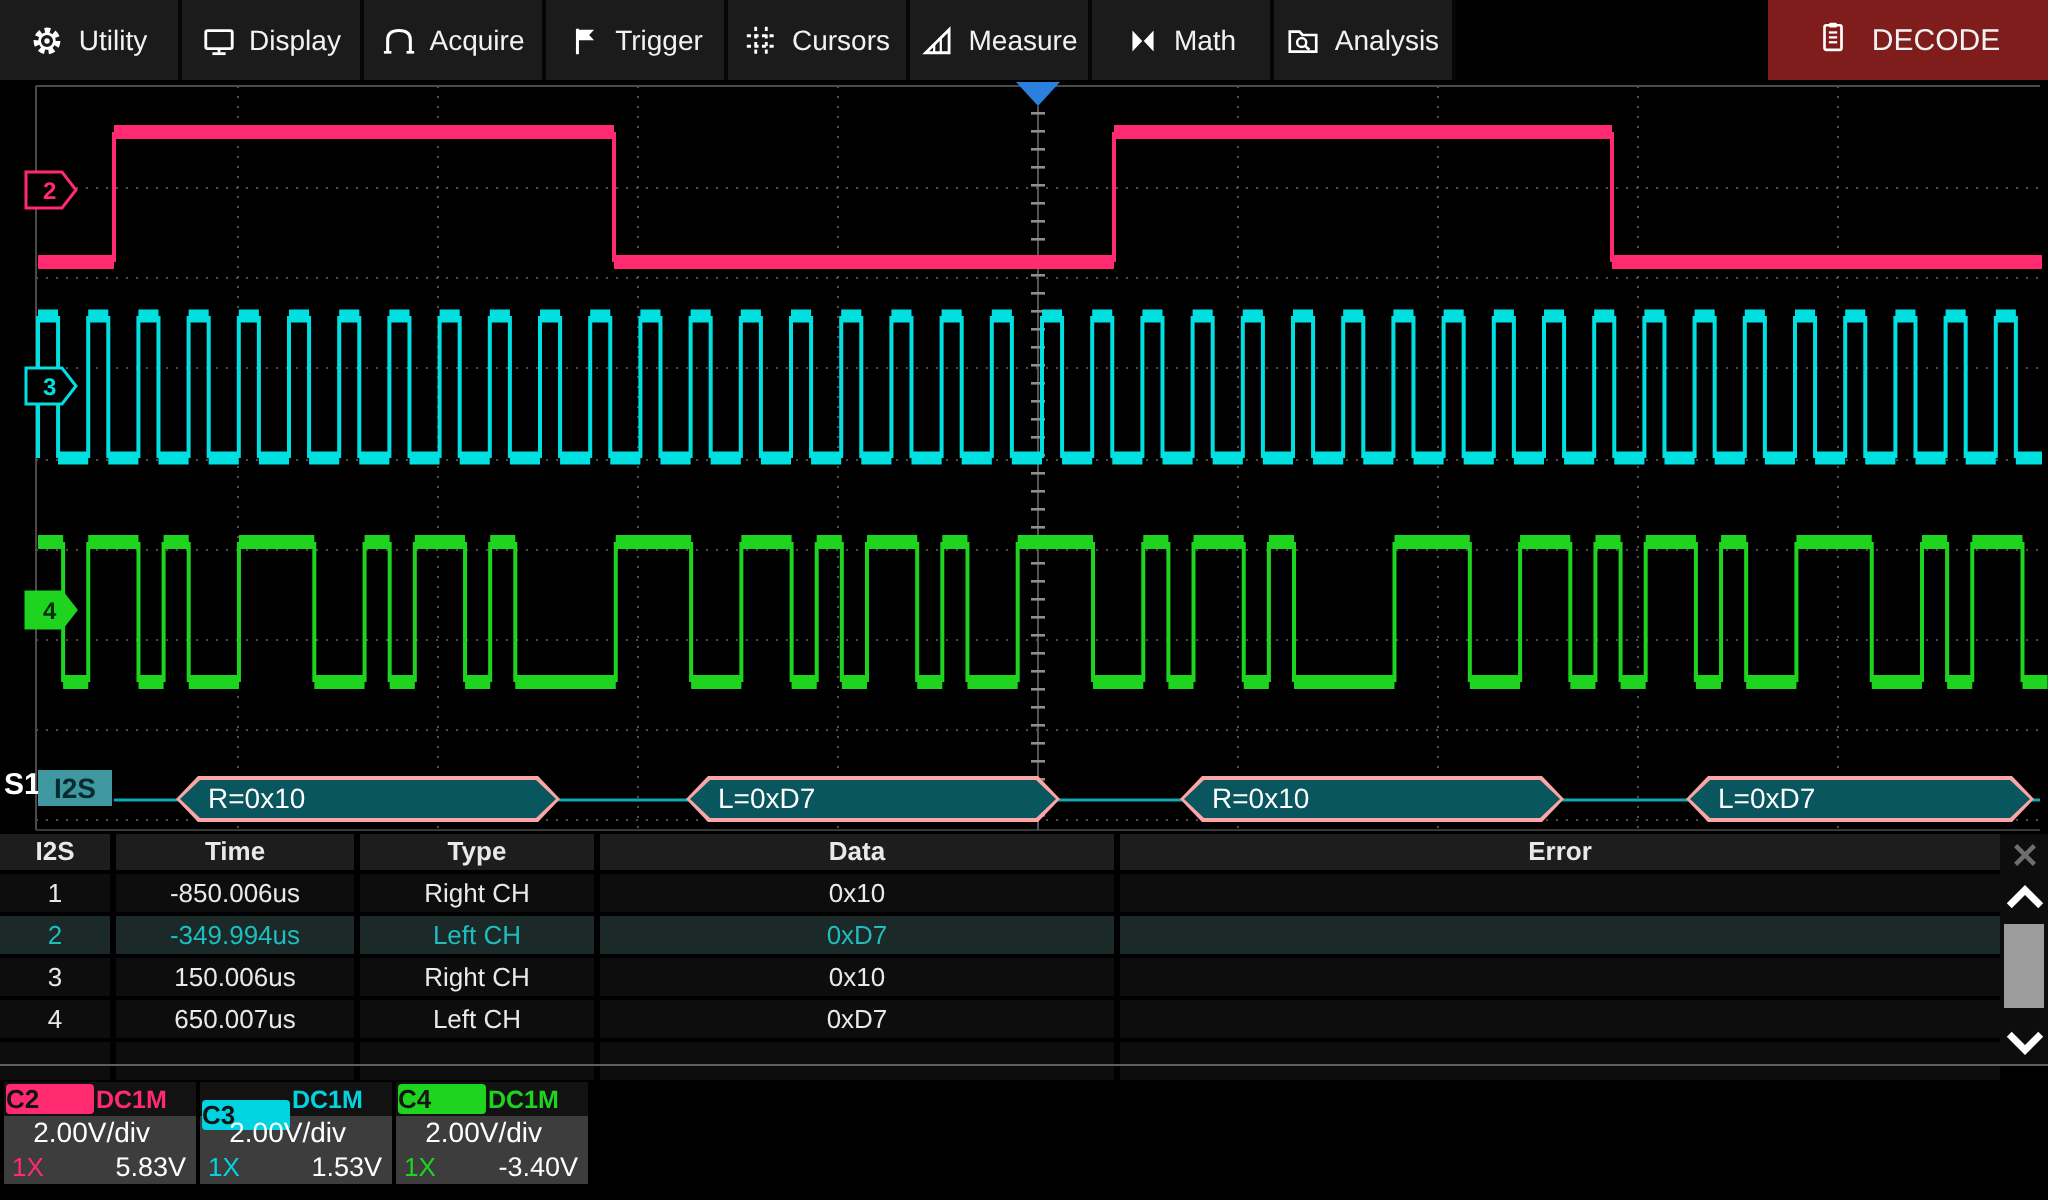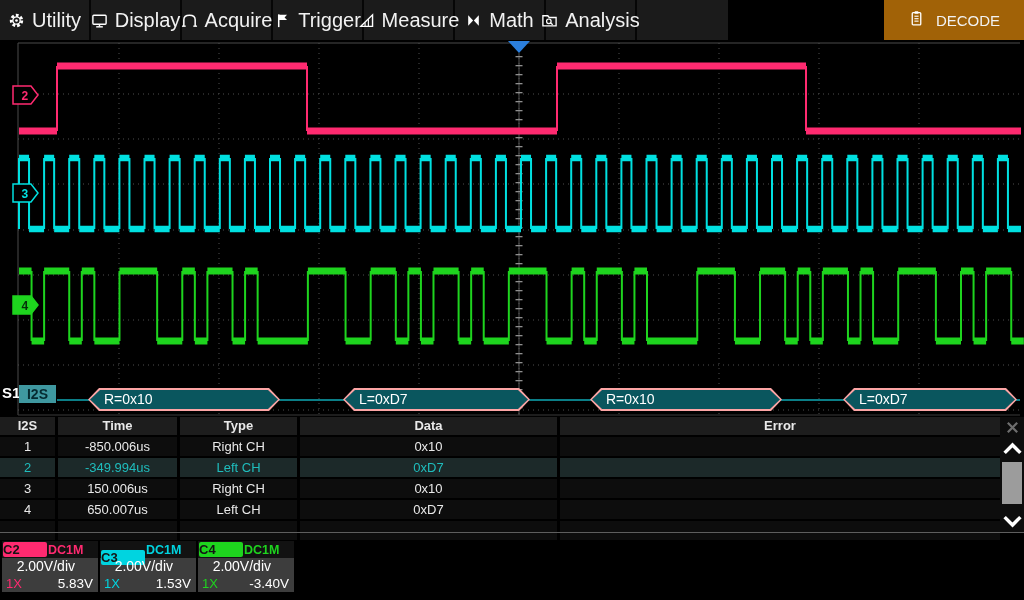--- a/index.html
+++ b/index.html
@@ -2,33 +2,33 @@
 <html><head>
 <meta charset="utf-8">
 <style>
   html,body{margin:0;padding:0;background:#000;}
   .screen{position:relative;width:1024px;height:600px;background:#000;overflow:hidden;
           font-family:"Liberation Sans",sans-serif;color:#fff;-webkit-font-smoothing:antialiased;}
 
   
   .menubar{position:absolute;top:0;left:0;width:728px;height:40px;background:#1b1b1b;display:flex;}
   .menu-item{width:89px;height:40px;border-right:2px solid #060606;display:flex;align-items:center;
-             justify-content:center;gap:7px;font-size:20px;color:#f2f2f2;cursor:default;}
+             justify-content:center;gap:7px;font-size:14px;color:#f2f2f2;cursor:default;}
   .menu-item .mi-icon{display:flex;align-items:center;}
 
   .sig-box{position:absolute;left:734px;top:2px;width:147px;height:36px;background:#050505;
            border:1px solid #353535;box-sizing:border-box;}
   .sig-row1{display:flex;height:19px;}
   .sig-logo{width:76px;background:#4e4e4e;color:#fff;font-weight:bold;font-size:14px;
             letter-spacing:1px;display:flex;align-items:center;justify-content:center;}
   .sig-trigd{flex:1;color:#00e0cf;font-weight:bold;font-size:14px;display:flex;align-items:center;
              justify-content:center;border-left:1px solid #353535;}
   .sig-freq{height:15px;text-align:center;font-size:13px;color:#eaeaea;line-height:15px;}
 
-  .decode-tab{position:absolute;left:884px;top:0;width:140px;height:40px;background:#a16207;
+  .decode-tab{position:absolute;left:884px;top:0;width:140px;height:40px;background:#7f1d1d;
               display:flex;align-items:center;justify-content:center;gap:11px;font-size:15px;color:#f2f2f2;}
 
   
   .scope{position:absolute;top:40px;left:0;width:1024px;height:377px;}
   .scope svg{position:absolute;top:0;left:0;}
 
   .bus-s1{position:absolute;left:2px;top:344px;font-size:15px;font-weight:bold;color:#fff;text-align:right;}
   .bus-i2s{position:absolute;left:19px;top:345px;width:37px;height:18px;background:#3f98a0;
            color:#052a30;font-size:14px;font-weight:bold;display:flex;align-items:center;justify-content:center;}
   .bus-seg{position:absolute;top:348px;height:23px;background:#fca5a5;
@@ -105,20 +105,33 @@
         <span>Acquire</span>
       </div>
       <div class="menu-item">
         <span class="mi-icon">
           <svg viewBox="0 0 18 18" width="17" height="17">
             <line x1="5" y1="2.5" x2="5" y2="16" stroke="#fff" stroke-width="1.6"></line>
             <path d="M5 3 H13.8 L11.2 5.8 L13.8 8.6 H5 Z" fill="#fff"></path>
           </svg>
         </span>
         <span>Trigger</span>
+      </div>
+      <div class="menu-item">
+        <span class="mi-icon">
+          <svg viewBox="0 0 18 18" width="17" height="17">
+            <g stroke="#fff" stroke-width="1.5" stroke-dasharray="2.2 1.8" fill="none">
+              <line x1="6.2" y1="1.5" x2="6.2" y2="16.5"></line>
+              <line x1="11.8" y1="1.5" x2="11.8" y2="16.5"></line>
+              <line x1="1.5" y1="6.2" x2="16.5" y2="6.2"></line>
+              <line x1="1.5" y1="11.8" x2="16.5" y2="11.8"></line>
+            </g>
+          </svg>
+        </span>
+        <span>Cursors</span>
       </div>
       <div class="menu-item">
         <span class="mi-icon">
           <svg viewBox="0 0 18 18" width="17" height="17">
             <path d="M3 15.2 H15.4 V3 Z" fill="none" stroke="#fff" stroke-width="1.5"></path>
             <line x1="7.5" y1="15.2" x2="7.5" y2="11" stroke="#fff" stroke-width="1.2"></line>
             <line x1="11" y1="15.2" x2="11" y2="7.6" stroke="#fff" stroke-width="1.2"></line>
           </svg>
         </span>
         <span>Measure</span>

